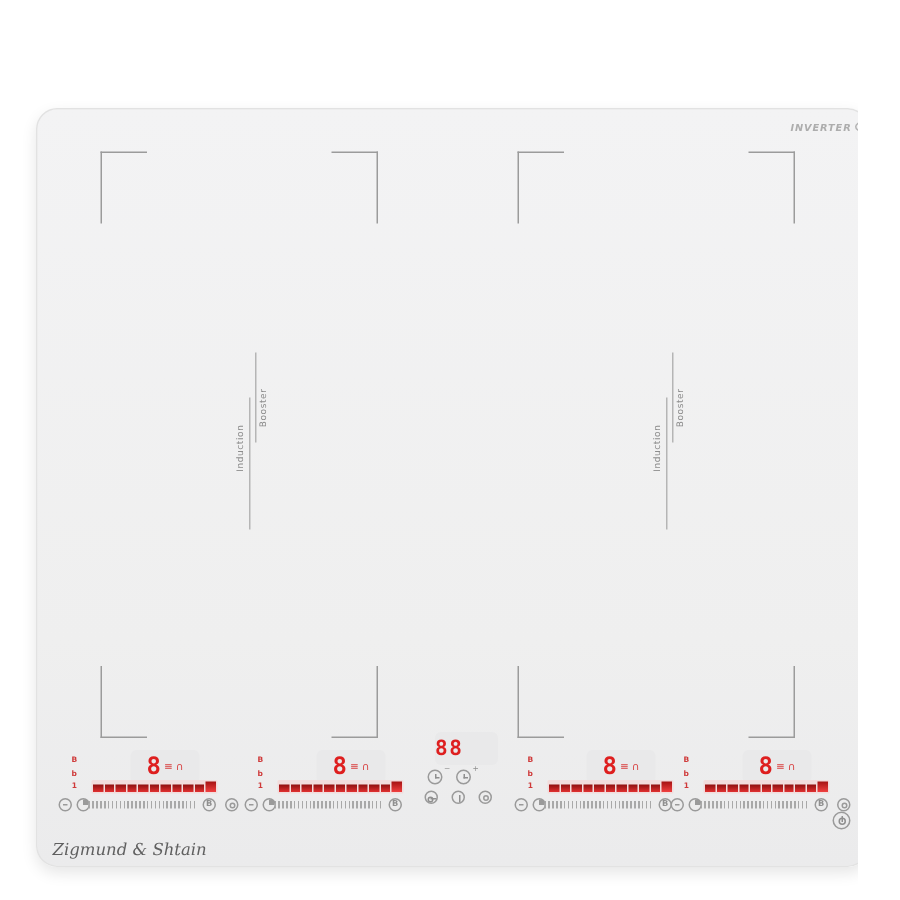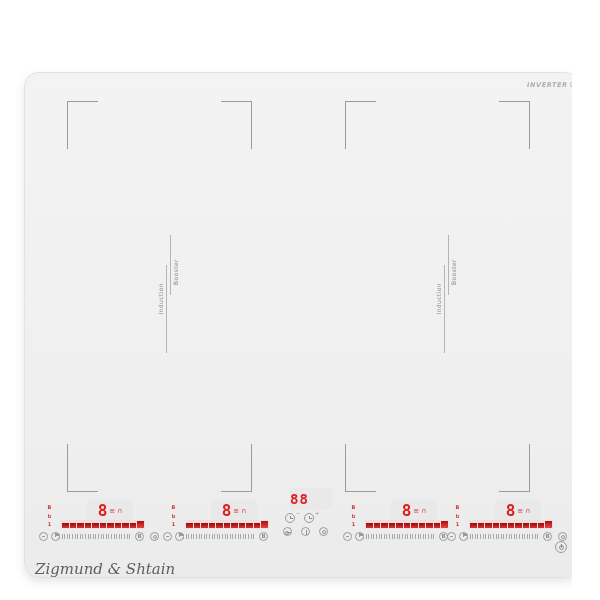--- a/index.html
+++ b/index.html
@@ -57,21 +57,21 @@
   .ci.bar::after{content:"";position:absolute;left:3.5px;top:2px;width:1px;height:5px;background:#8f8f8f;}
   .ci.power{width:12px;height:12px;}
   .ci.power::after{content:"";position:absolute;left:5px;top:1.5px;width:1px;height:4px;background:#8f8f8f;}
   .ci.power::before{content:"";position:absolute;inset:2.5px;border:1px solid #8f8f8f;border-radius:50%;}
   
   .tdisp{position:absolute;left:265px;top:415px;width:42px;height:22px;background:#e9e9ea;
     border-radius:4px;display:flex;align-items:center;}
   .tdisp .seg{font-size:14px;letter-spacing:1px;}
   
   .sig{position:absolute;left:10px;top:487px;font-family:"DejaVu Serif",serif;
-    font-style:italic;font-size:15px;color:#5f5f5f;}
+    font-style:italic;font-size:11px;color:#5f5f5f;}
 </style>
 </head>
 <body>
 
 <div class="stage">
  <div class="hob">
 
   <div class="inv">
     <span class="txt">INVERTER</span>
     <svg width="13" height="9">

